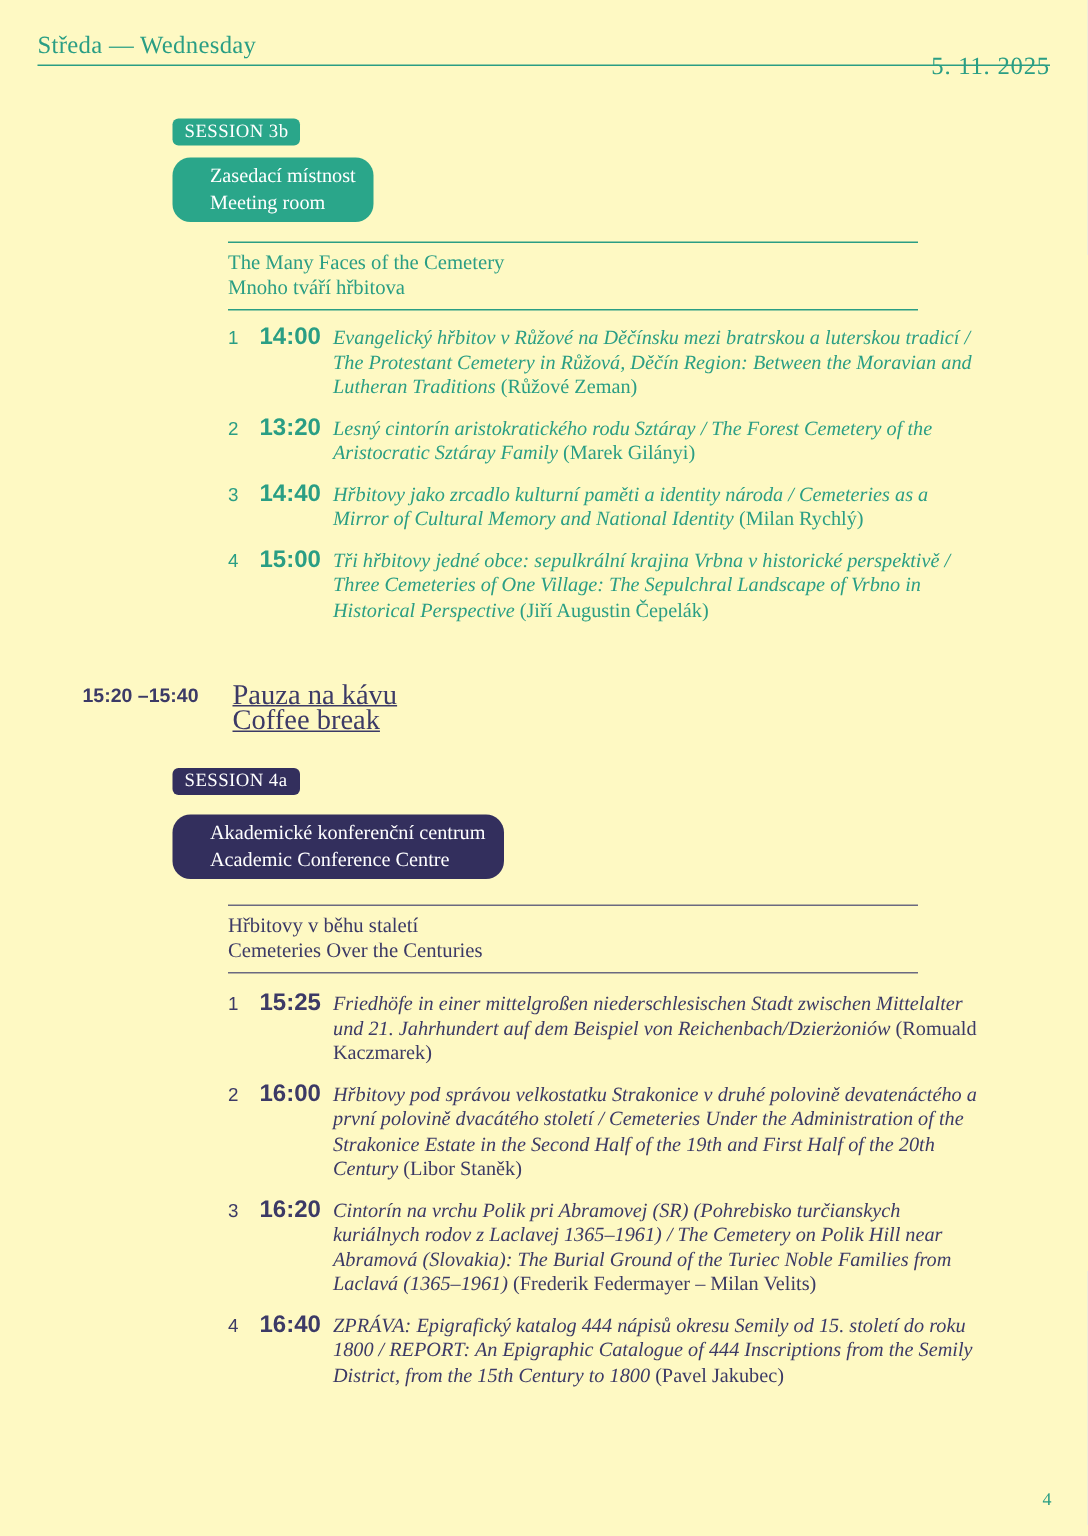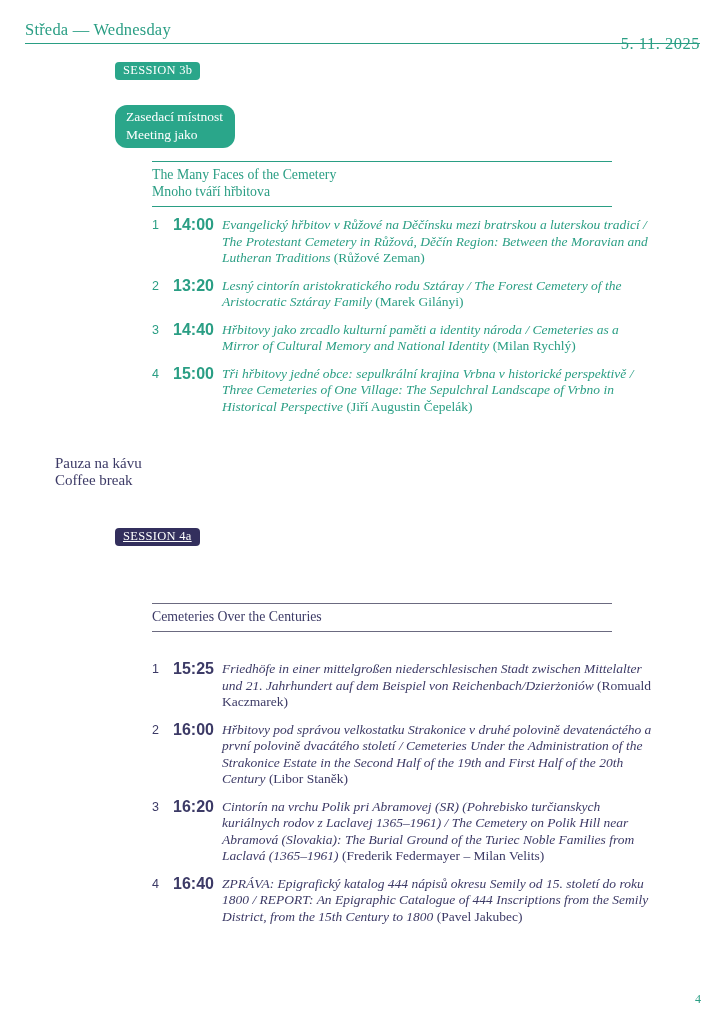--- a/index.html
+++ b/index.html
@@ -7,21 +7,21 @@
     --teal-text:#2a9e84;
     --navy:#332f5d;
     --navy-text:#3c3a66;
     --rule-gray:#6b6a80;
   }
   *{margin:0;padding:0;box-sizing:border-box;}
   html,body{background:#e8e8e8;}
   .page{
     position:relative;
     width:725px;height:1024px;
-    background:#ffffff;
+    background:#fef9c3;
     margin:0 auto;
     font-family:"Liberation Serif","DejaVu Serif",serif;
     overflow:hidden;
   }
   
   .header-day{
     position:absolute;left:25px;top:20px;
     font-size:16.5px;color:var(--teal-text);letter-spacing:.2px;
   }
   .header-date{
@@ -35,27 +35,27 @@
   
   .badge-session{
     position:absolute;left:115px;
     display:inline-block;
     color:#fff;
     font-size:12.5px;line-height:15px;
     padding:1px 8px 2px 8px;
     border-radius:4px;
     letter-spacing:.3px;
   }
-  .badge-session.s3b{top:62px;background:var(--teal);}
-  .badge-session.s4a{top:528px;background:var(--navy);text-decoration:underline;}
+  .badge-session.s3b{top:79px;background:var(--teal);}
+  .badge-session.s4a{top:512px;background:var(--navy);}
   .badge-venue{
     position:absolute;left:115px;
     color:#fff;
     font-size:13.5px;line-height:17.5px;
-    padding:3px 12px 5px 11px;
+    padding:3px 12px 5px 25px;
     border-radius:12px;
   }
   .badge-venue.s3b{top:105px;background:var(--teal);}
   .badge-venue.s4a{top:543px;background:var(--navy);}
   
   .section-head{
     position:absolute;left:152px;width:460px;
     padding:4px 0 6px 0;
     font-size:13.8px;line-height:17px;
   }
@@ -93,40 +93,40 @@
   
   .break{
     position:absolute;left:55px;top:455px;
     display:flex;color:var(--navy-text);
   }
   .break-time{
     width:100px;flex:none;
     font-family:"Liberation Sans","DejaVu Sans",sans-serif;
     font-weight:bold;font-size:13px;line-height:17px;
   }
-  .break-text{font-size:15px;line-height:17px;}
+  .break-text{font-size:19px;line-height:17px;text-decoration:underline;}
   
   .page-number{
     position:absolute;right:24px;top:992px;
     font-size:12px;color:var(--teal-text);
   }
 </style>
 </head>
 <body>
 
 <div class="page">
 
   <div class="header-day">Středa — Wednesday</div>
   <div class="header-date">5. 11. 2025</div>
   <div class="header-rule"></div>
 
   <div class="badge-session s3b">SESSION 3b</div>
   <div class="badge-venue s3b">
     <div>Zasedací místnost</div>
-    <div>Meeting jako</div>
+    <div>Meeting room</div>
   </div>
   <div class="section-head s3b">
     <div>The Many Faces of the Cemetery</div>
     <div>Mnoho tváří hřbitova</div>
   </div>
 
   <div class="items s3b">
     <div class="item">
       <div class="item-num">1</div>
       <div class="item-time">14:00</div>
@@ -143,28 +143,34 @@
       <div class="item-text"><span class="item-title">Hřbitovy jako zrcadlo kulturní paměti a identity národa / Cemeteries as a Mirror of Cultural Memory and National Identity</span> <span class="item-author">(Milan Rychlý)</span></div>
     </div>
     <div class="item">
       <div class="item-num">4</div>
       <div class="item-time">15:00</div>
       <div class="item-text"><span class="item-title">Tři hřbitovy jedné obce: sepulkrální krajina Vrbna v historické perspektivě / Three Cemeteries of One Village: The Sepulchral Landscape of Vrbno in Historical Perspective</span> <span class="item-author">(Jiří Augustin Čepelák)</span></div>
     </div>
   </div>
 
   <div class="break">
+    <div class="break-time">15:20 –15:40</div>
     <div class="break-text">
       <div>Pauza na kávu</div>
       <div>Coffee break</div>
     </div>
   </div>
 
   <div class="badge-session s4a">SESSION 4a</div>
+  <div class="badge-venue s4a">
+    <div>Akademické konferenční centrum</div>
+    <div>Academic Conference Centre</div>
+  </div>
   <div class="section-head s4a">
+    <div>Hřbitovy v běhu staletí</div>
     <div>Cemeteries Over the Centuries</div>
   </div>
 
   <div class="items s4a">
     <div class="item">
       <div class="item-num">1</div>
       <div class="item-time">15:25</div>
       <div class="item-text"><span class="item-title">Friedhöfe in einer mittelgroßen niederschlesischen Stadt zwischen Mittelalter und 21. Jahrhundert auf dem Beispiel von Reichenbach/Dzierżoniów</span> <span class="item-author">(Romuald Kaczmarek)</span></div>
     </div>
     <div class="item">

